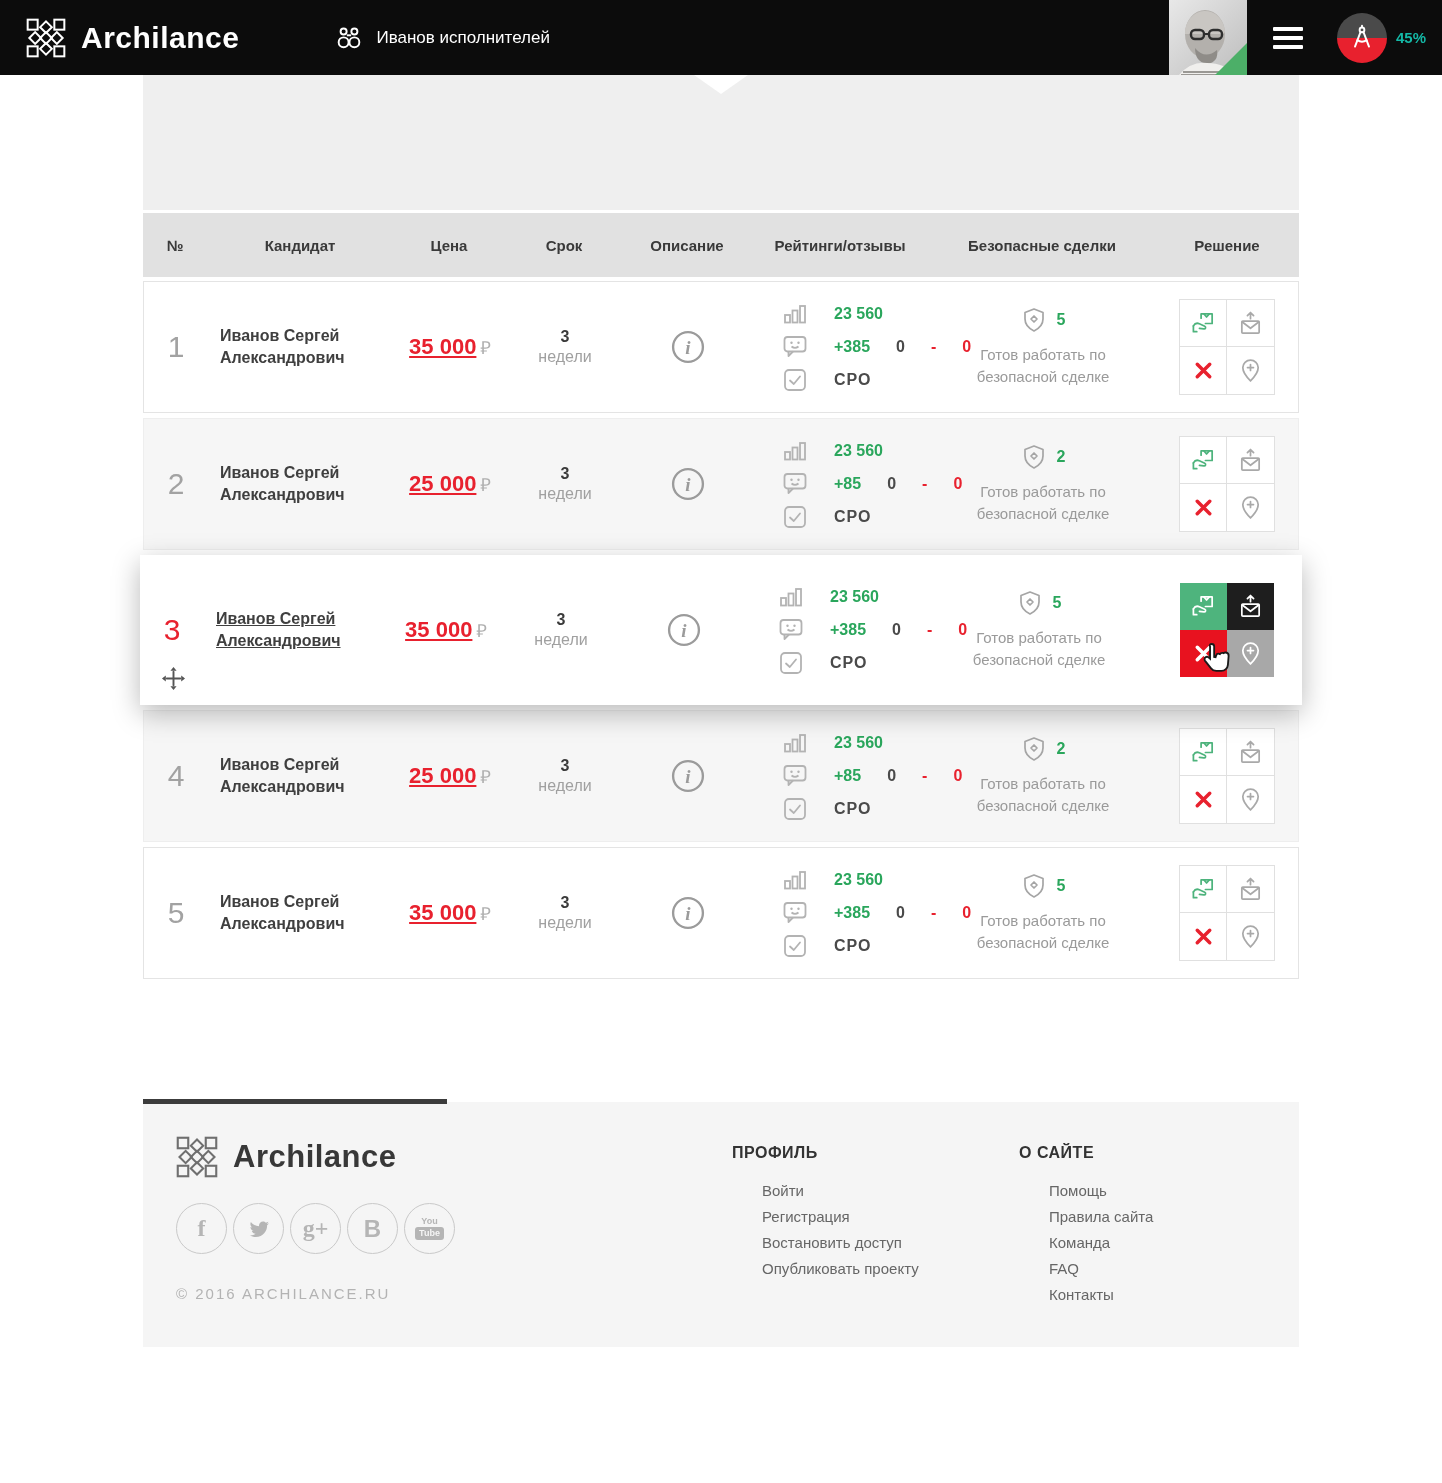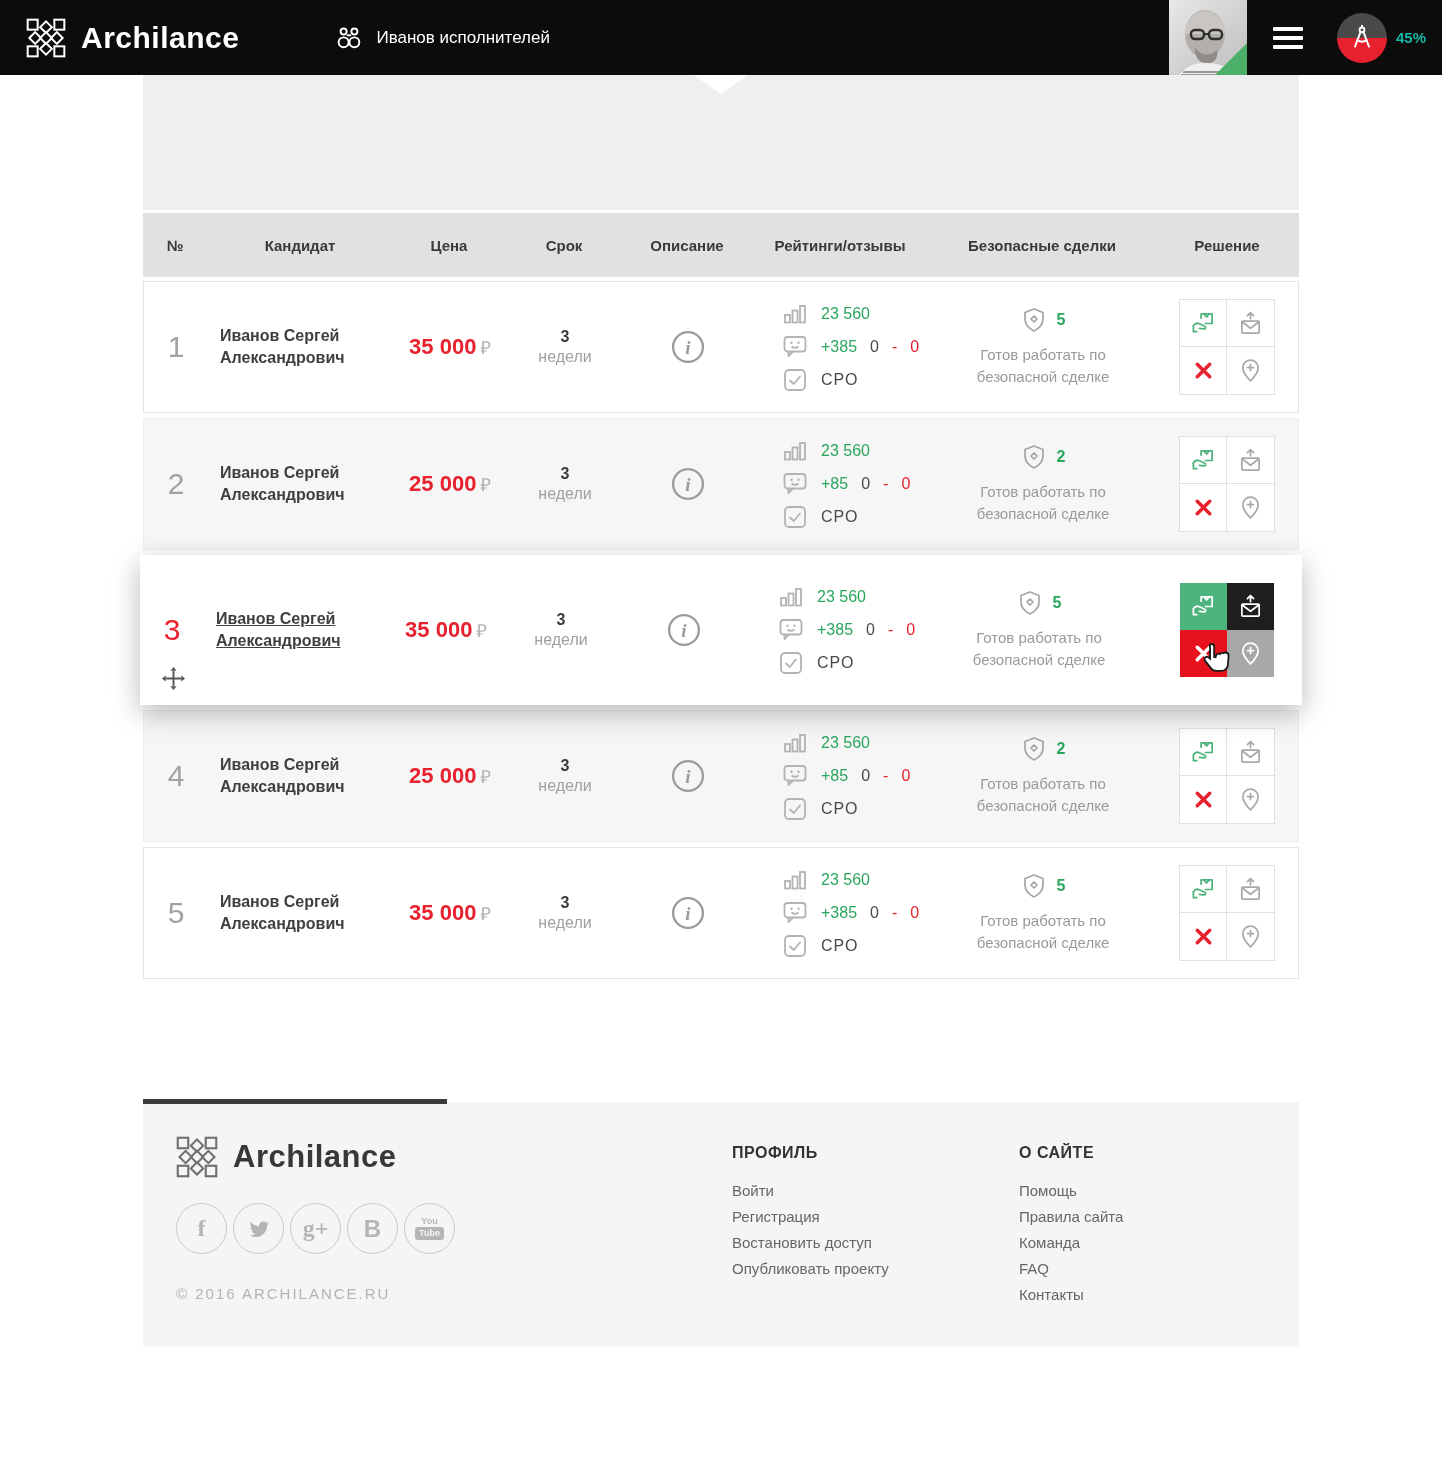--- a/index.html
+++ b/index.html
@@ -41,29 +41,29 @@
   .th { font-size:15px; font-weight:bold; color:#3a3a3a; text-align:center; }
   .tbody { margin-top:4px; }
   .row { min-height:132px; align-items:center; background:#fff; border:1px solid #e4e4e4; margin-bottom:5px; position:relative; }
   .row.alt { background:#f6f6f6; border-color:#eeeeee; }
   .row.active { border:none; box-shadow:0 8px 26px rgba(0,0,0,.28); min-height:150px; margin-left:-3px; margin-right:-3px; z-index:2; background:#fff; }
   .c-num { font-size:30px; color:#a2a2a2; text-align:center; }
   .row.active .c-num { color:#e8212e; }
   .c-name { font-size:16px; font-weight:bold; color:#3f3f3f; line-height:1.4; padding-left:12px; }
   .row.active .c-name span { text-decoration:underline; cursor:pointer; }
   .c-price { text-align:center; white-space:nowrap; }
-  .price { color:#e8212e; font-weight:bold; font-size:22px; }
+  .price { color:#e8212e; font-weight:bold; font-size:22px;text-decoration:underline; }
   .cur { color:#b0b0b0; font-size:18px; margin-left:4px; }
   .c-term { text-align:center; font-size:16px; }
   .term-v { font-weight:bold; color:#3a3a3a; }
   .term-u { color:#a0a0a0; margin-top:2px; }
   .c-desc { display:flex; justify-content:center; }
   .info-ic { width:34px; height:34px; color:#9b9b9b; cursor:pointer; }
   .c-rating { padding-left:30px; display:flex; flex-direction:column; gap:7px; }
-  .r-line { display:flex; align-items:center; gap:13px; font-size:16px; font-weight:normal; }
+  .r-line { display:flex; align-items:center; gap:26px; font-size:16px; font-weight:bold; }
   .r-line svg { width:26px; height:26px; color:#b3b3b3; flex:none; }
   .green { color:#2aa65c; }
   .dark  { color:#4a4a4a; }
   .redtx { color:#e8212e; }
   .sro   { color:#4a4a4a; letter-spacing:1px; }
   .c-safe { text-align:center; color:#9a9a9a; font-size:15px; }
   .safe-top { display:flex; justify-content:center; align-items:center; gap:10px; margin-bottom:11px; }
   .safe-top svg { width:26px; height:26px; color:#a5a5a5; }
   .safe-count { color:#2aa65c; font-weight:bold; font-size:16px; }
   .safe-text { line-height:1.45; max-width:175px; margin:0 auto; }
@@ -100,21 +100,21 @@
   .s-glyph { font-size:24px; font-weight:bold; color:#b5b5b5; font-family:"Liberation Serif", serif; }
   .s-glyph.sans { font-family:"Liberation Sans", sans-serif; }
   .s-circle svg { width:24px; height:24px; fill:#b5b5b5; }
   .yt { display:flex; flex-direction:column; align-items:center; line-height:1; }
   .yt-top { font-size:9px; font-weight:bold; color:#b5b5b5; }
   .yt-box { background:#b5b5b5; color:#f5f5f5; font-size:9px; font-weight:bold; border-radius:3px; padding:2px 4px; margin-top:1px; }
   .f-copy { margin-top:31px; color:#b3b3b3; font-size:15px; letter-spacing:2px; }
   .f-col { padding-top:8px; }
   .f-col.profile { flex:0 0 287px; }
   .f-col h4 { font-size:16px; color:#333; letter-spacing:.5px; margin-bottom:20px; }
-  .f-col a { display:block; color:#666; font-size:15px; margin-bottom:9px; text-decoration:none; cursor:pointer; }
+  .f-col a { display:block; color:#666; font-size:15px; margin-bottom:9px; text-decoration:none; cursor:pointer;margin-left:30px; }
 </style>
 </head>
 <body>
 
 <svg width="0" height="0" style="position:absolute">
   <defs>
     <symbol id="i-logo" viewBox="0 0 48 48">
       <g fill="none" stroke="currentColor" stroke-width="2.4">
         <rect x="2" y="2" width="12" height="12"></rect>
           <rect x="34" y="2" width="12" height="12"></rect>

